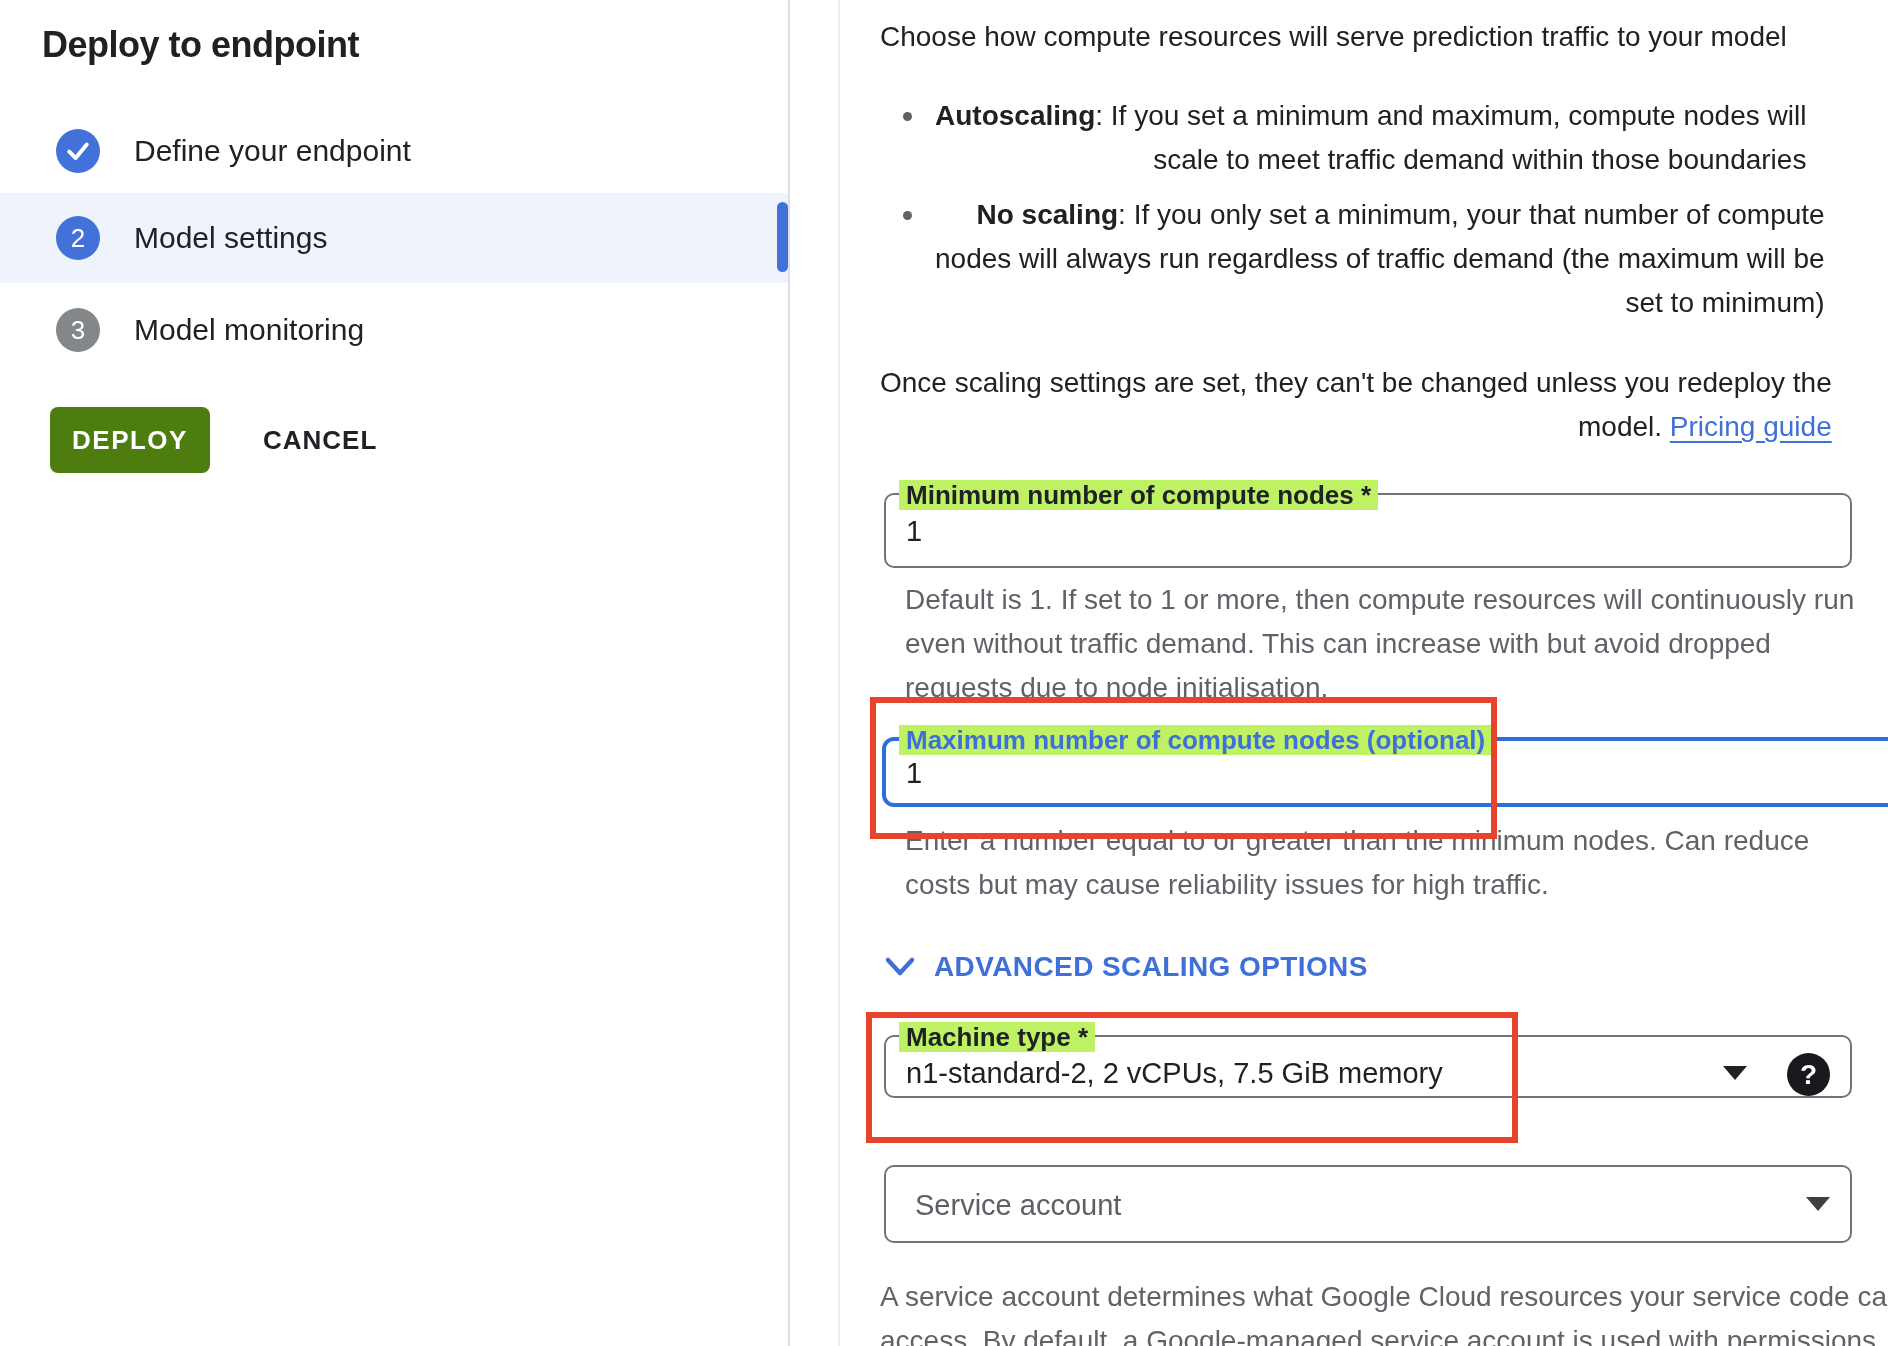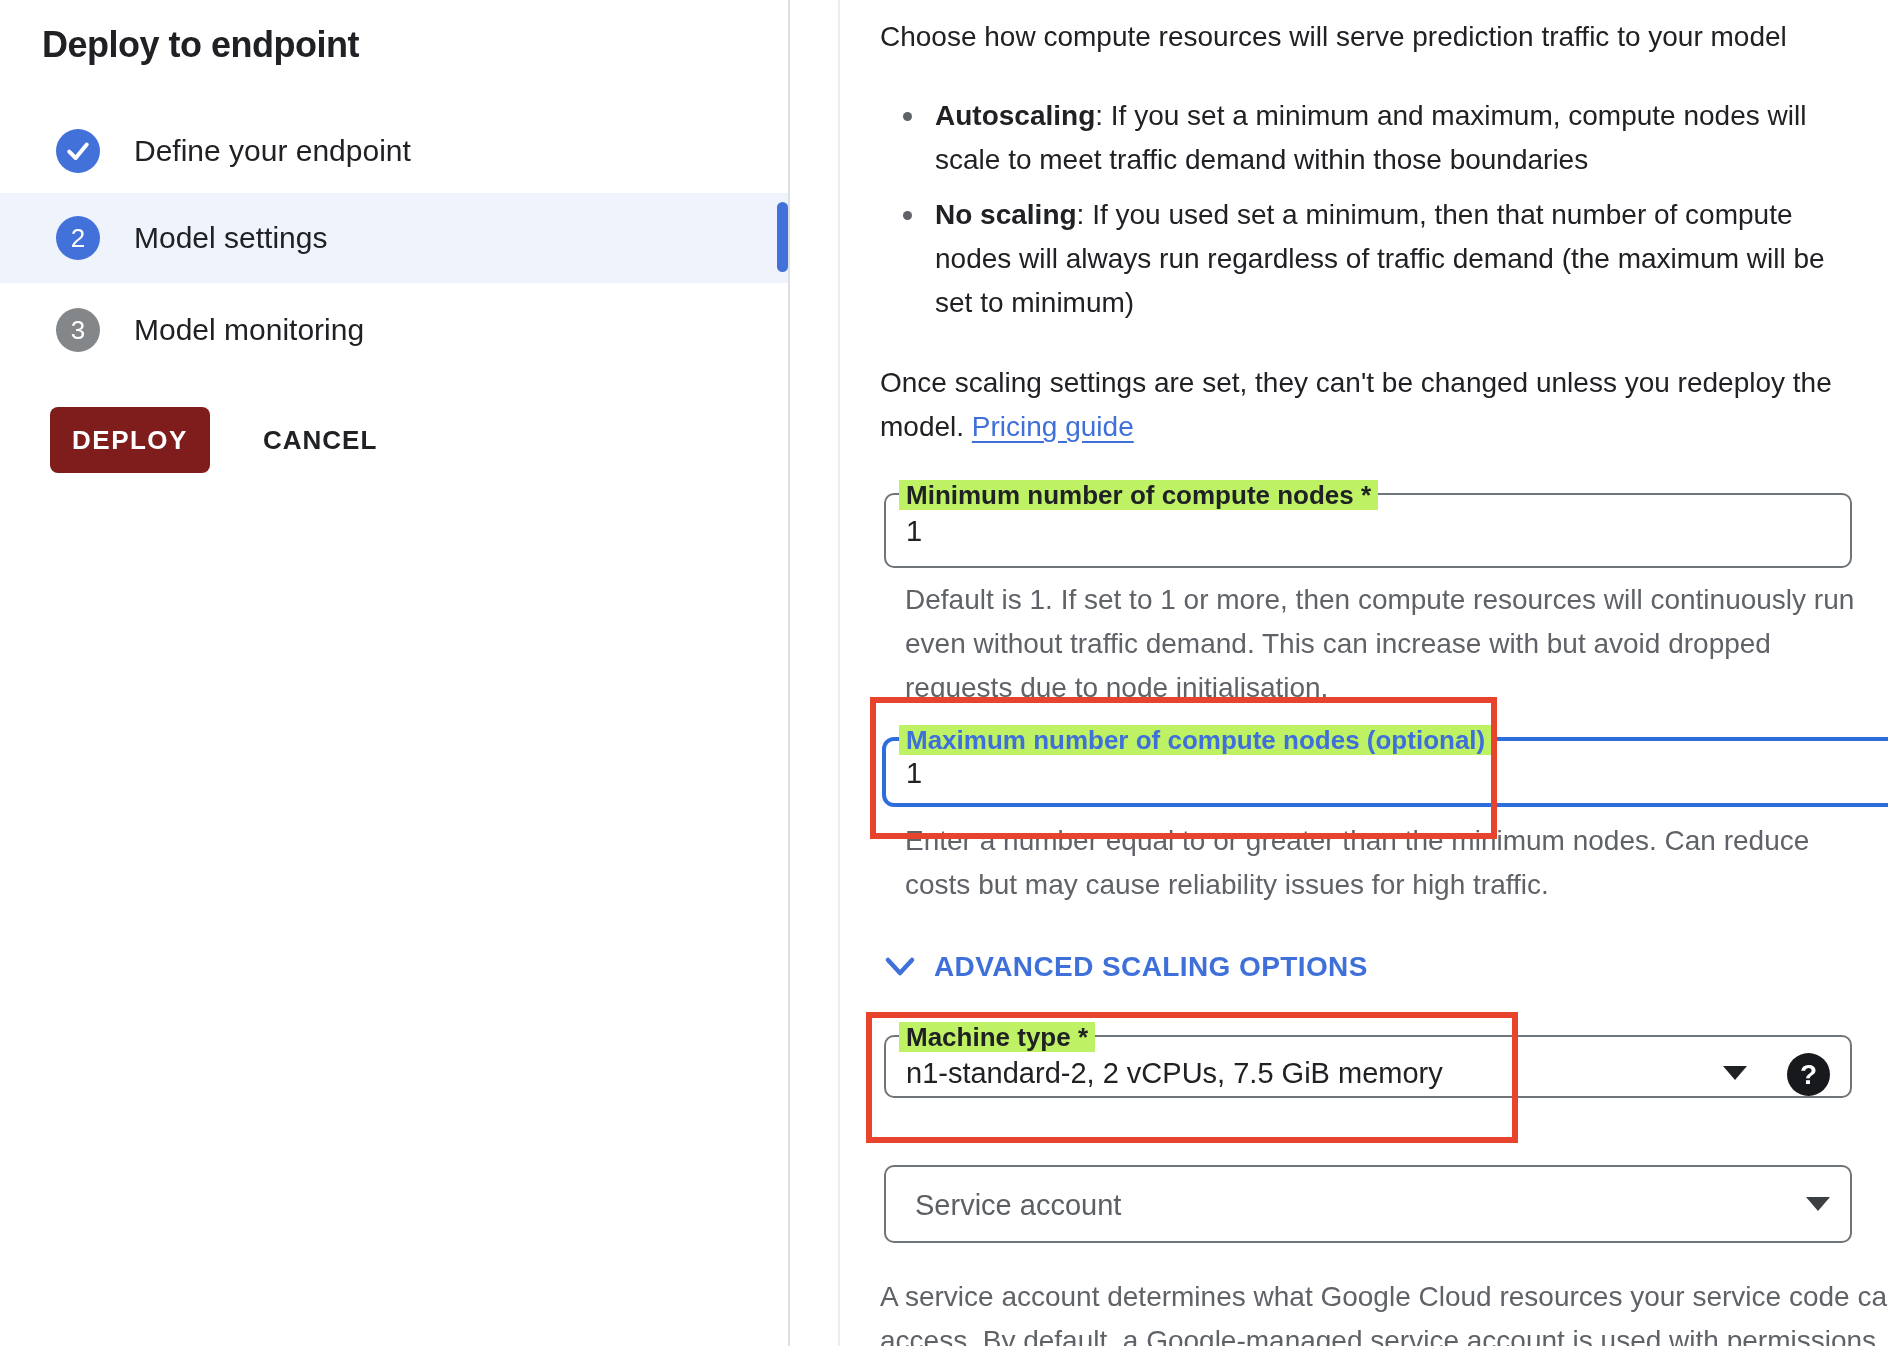--- a/index.html
+++ b/index.html
@@ -18,27 +18,27 @@
   .step-circle { position:absolute; left:56px; width:44px; height:44px; border-radius:50%;
     display:flex; align-items:center; justify-content:center; color:#fff; font-size:26px; }
   .step-label { position:absolute; left:134px; line-height:44px; font-size:30px; color:#202124; white-space:nowrap; }
   #step-active-row { left:0; top:193px; width:788px; height:90px; background:#eef3fc; }
   #active-bar { left:777px; top:202px; width:11px; height:70px; border-radius:6px; background:#4272d9; }
 
   .blue-circle { background:#4272d9; }
   .gray-circle { background:#84878a; }
 
   #deploy-button { left:50px; top:407px; width:160px; height:66px; border:none; border-radius:8px;
-    background:#7f1d1d; color:#fff; font-size:26px; font-weight:bold; letter-spacing:1.5px;
+    background:#4d7c0f; color:#fff; font-size:26px; font-weight:bold; letter-spacing:1.5px;
     font-family:inherit; cursor:pointer; }
   #cancel-button { left:263px; top:407px; height:66px; line-height:66px; background:none; border:none;
     font-size:26px; font-weight:bold; letter-spacing:1px; color:#202124; font-family:inherit; cursor:pointer; }
 
   
-  .para { line-height:44px; font-size:28px; color:#202124; }
+  .para { line-height:44px; font-size:28px; color:#202124;text-align:right; }
   .para div { white-space:nowrap; }
   .gray-para { line-height:44px; font-size:28px; color:#5f6368; }
   .gray-para div { white-space:nowrap; }
 
   #intro-text { left:880px; top:15px; }
   .bullet-dot { width:9px; height:9px; border-radius:50%; background:#5f6368; }
   #bullet1-dot { left:903px; top:112px; }
   #bullet2-dot { left:903px; top:211px; }
   #bullet1-lines { left:935px; top:94px; }
   #bullet2-lines { left:935px; top:193px; }
@@ -123,21 +123,21 @@
   <div id="intro-text" class="abs para">Choose how compute resources will serve prediction traffic to your model</div>
 
   <span id="bullet1-dot" class="abs bullet-dot"></span>
   <div id="bullet1-lines" class="abs para">
     <div><span class="bullet-lead">Autoscaling</span><span>: If you set a minimum and maximum, compute nodes will</span></div>
     <div>scale to meet traffic demand within those boundaries</div>
   </div>
 
   <span id="bullet2-dot" class="abs bullet-dot"></span>
   <div id="bullet2-lines" class="abs para">
-    <div><span class="bullet-lead">No scaling</span><span>: If you used set a minimum, then that number of compute</span></div>
+    <div><span class="bullet-lead">No scaling</span><span>: If you only set a minimum, your that number of compute</span></div>
     <div>nodes will always run regardless of traffic demand (the maximum will be</div>
     <div>set to minimum)</div>
   </div>
 
   <div id="scaling-note" class="abs para">
     <div>Once scaling settings are set, they can't be changed unless you redeploy the</div>
     <div><span>model. </span><span id="pricing-guide-link">Pricing guide</span></div>
   </div>
 
   <div id="min-field" class="abs mat-field">

